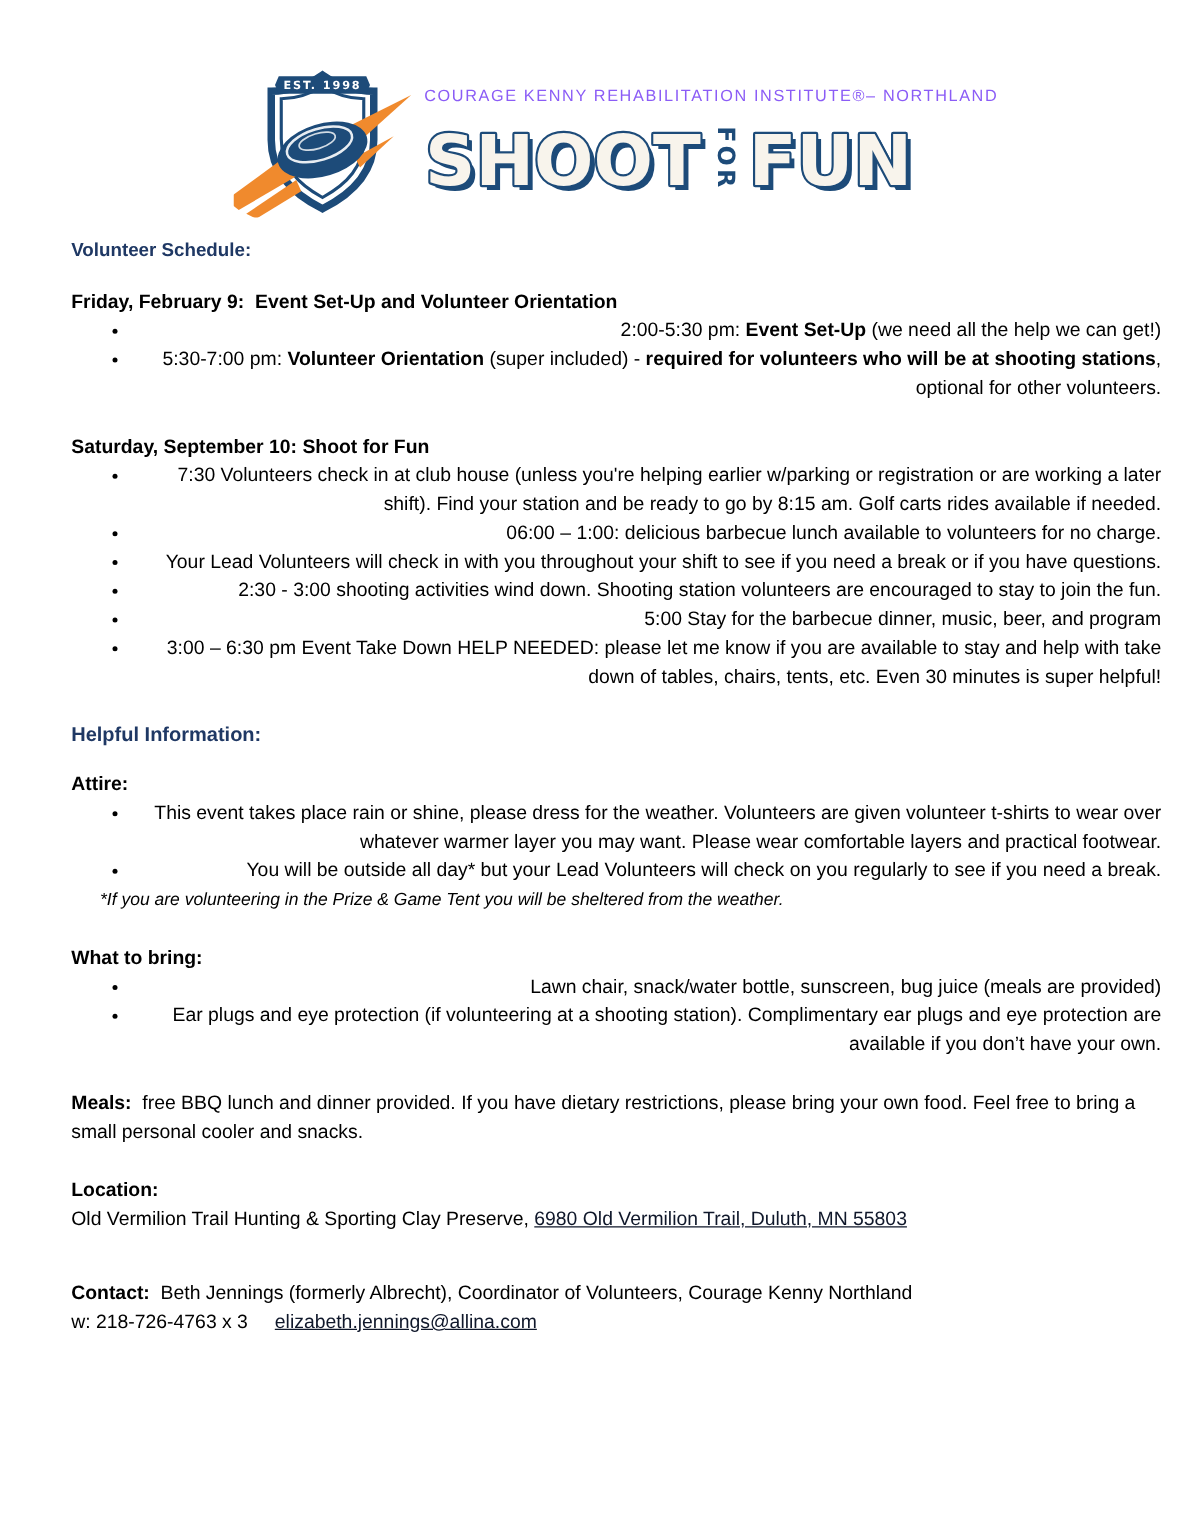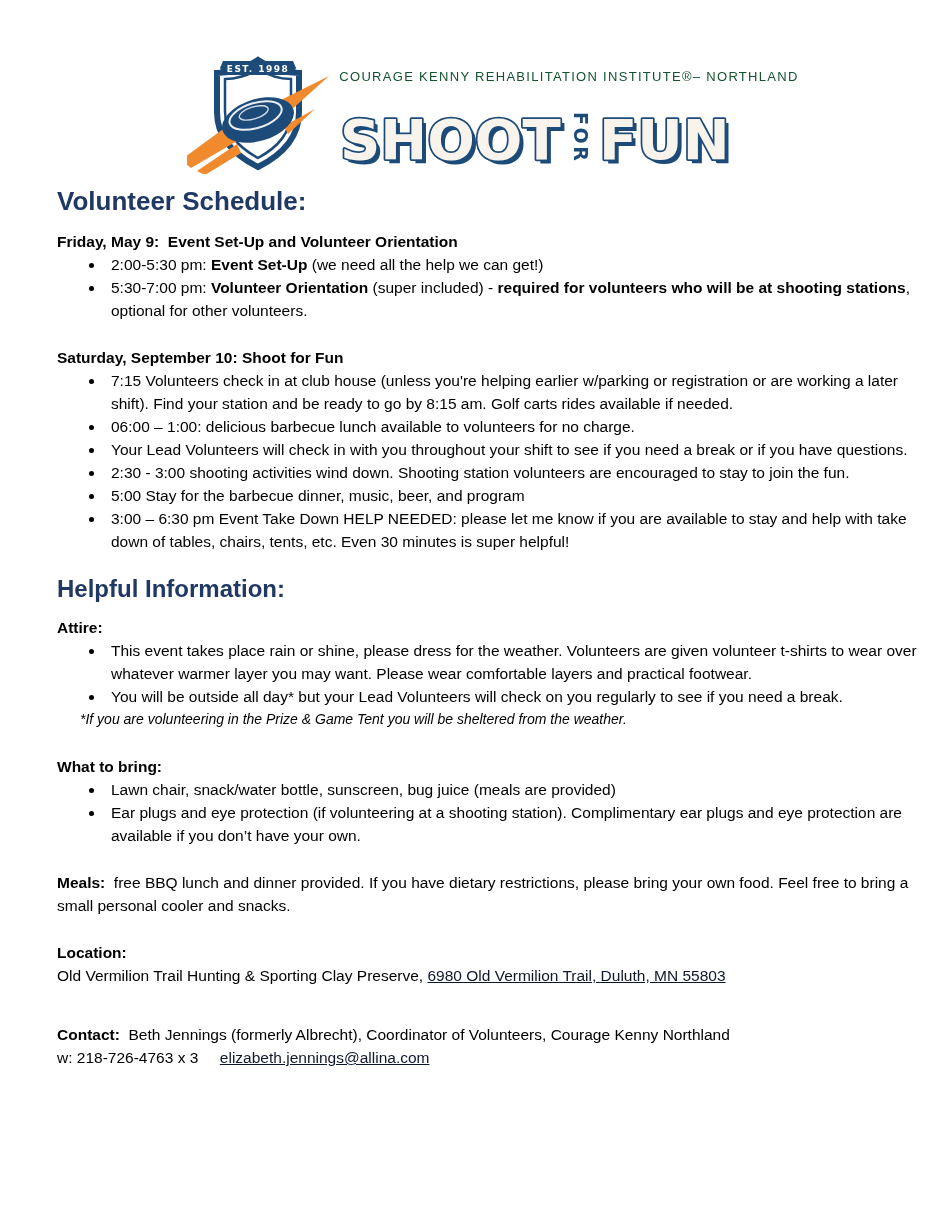--- a/index.html
+++ b/index.html
@@ -12,37 +12,37 @@
     font-family:"Liberation Sans", sans-serif;
     font-size:15.5px;
     line-height:23px;
     color:#000000;
     overflow:hidden;
   }
   
   .logo-row { display:flex; justify-content:center; align-items:flex-start; gap:6px; height:120px; }
   .logo-textcol { display:flex; flex-direction:column; padding-top:11px; }
   .logo-tagline {
-    font-size:13px; letter-spacing:1.3px; color:#14532d;
-    white-space:nowrap; margin:0 0 12px 4px;
+    font-size:13px; letter-spacing:1.3px; color:#8b5cf6;
+    white-space:nowrap; margin:0 0 1px 4px;
   }
   
   .h-section {
     font-family:"Liberation Sans", sans-serif;
     font-weight:bold; color:#1f3864;
-    font-size:26px; line-height:26px;
+    font-size:15px; line-height:26px;
     margin:14px 0 16px 0; white-space:pre-wrap;
   }
-  .h-section.large { font-size:24px; line-height:30px; margin-top:21px; margin-bottom:12px; }
+  .h-section.large { font-size:16px; line-height:30px; margin-top:21px; margin-bottom:12px; }
   .para { margin:0; white-space:pre-wrap; }
   .b { font-weight:bold; }
   .gap-lg { margin-top:24px; }
   .gap-md { margin-top:36px; }
   ul.bullets { margin:0; padding:0 0 0 48px; list-style:disc; }
-  ul.bullets li { padding-left:6px; margin:0; white-space:pre-wrap; }
+  ul.bullets li { padding-left:6px; margin:0; white-space:pre-wrap;text-align:right; }
   .footnote { margin:0 0 0 23px; font-size:14px; font-style:italic; white-space:pre-wrap; }
   a.doc-link { color:#0f172a; text-decoration:underline; cursor:pointer; }
 </style>
 </head>
 <body>
 
 <div class="page">
 
   <header class="logo-row">
 
@@ -82,29 +82,29 @@
           <text x="264" y="59" font-size="56" letter-spacing="0" fill="#f8f4ec" stroke="#1d4b79" stroke-width="3.5" paint-order="stroke" stroke-linejoin="round">FUN</text>
 
           <text transform="translate(239,12) rotate(90)" font-size="19" letter-spacing="2.5" fill="#1d4b79">FOR</text>
         </g>
       </svg>
     </div>
   </header>
 
   <h1 class="h-section">Volunteer Schedule:</h1>
 
-  <p class="para b">Friday, May 9:  Event Set-Up and Volunteer Orientation</p>
+  <p class="para b">Friday, February 9:  Event Set-Up and Volunteer Orientation</p>
   <ul class="bullets">
     <li><span>2:00-5:30 pm: </span><span class="b">Event Set-Up</span><span> (we need all the help we can get!)</span></li>
     <li><span>5:30-7:00 pm: </span><span class="b">Volunteer Orientation</span><span> (super included) - </span><span class="b">required for volunteers who will be at shooting stations</span><span>, optional for other volunteers.</span></li>
   </ul>
 
   <p class="para b gap-lg">Saturday, September 10: Shoot for Fun</p>
   <ul class="bullets">
-    <li><span>7:15 Volunteers check in at club house (unless you're helping earlier w/parking or registration or are working a later shift). Find your station and be ready to go by 8:15 am. Golf carts rides available if needed.</span></li>
+    <li><span>7:30 Volunteers check in at club house (unless you're helping earlier w/parking or registration or are working a later shift). Find your station and be ready to go by 8:15 am. Golf carts rides available if needed.</span></li>
     <li><span>06:00 – 1:00: delicious barbecue lunch available to volunteers for no charge.</span></li>
     <li><span>Your Lead Volunteers will check in with you throughout your shift to see if you need a break or if you have questions.</span></li>
     <li><span>2:30 - 3:00 shooting activities wind down. Shooting station volunteers are encouraged to stay to join the fun.</span></li>
     <li><span>5:00 Stay for the barbecue dinner, music, beer, and program</span></li>
     <li><span>3:00 – 6:30 pm Event Take Down HELP NEEDED: please let me know if you are available to stay and help with take down of tables, chairs, tents, etc. Even 30 minutes is super helpful!</span></li>
   </ul>
 
   <h1 class="h-section large">Helpful Information:</h1>
 
   <p class="para b">Attire:</p>

